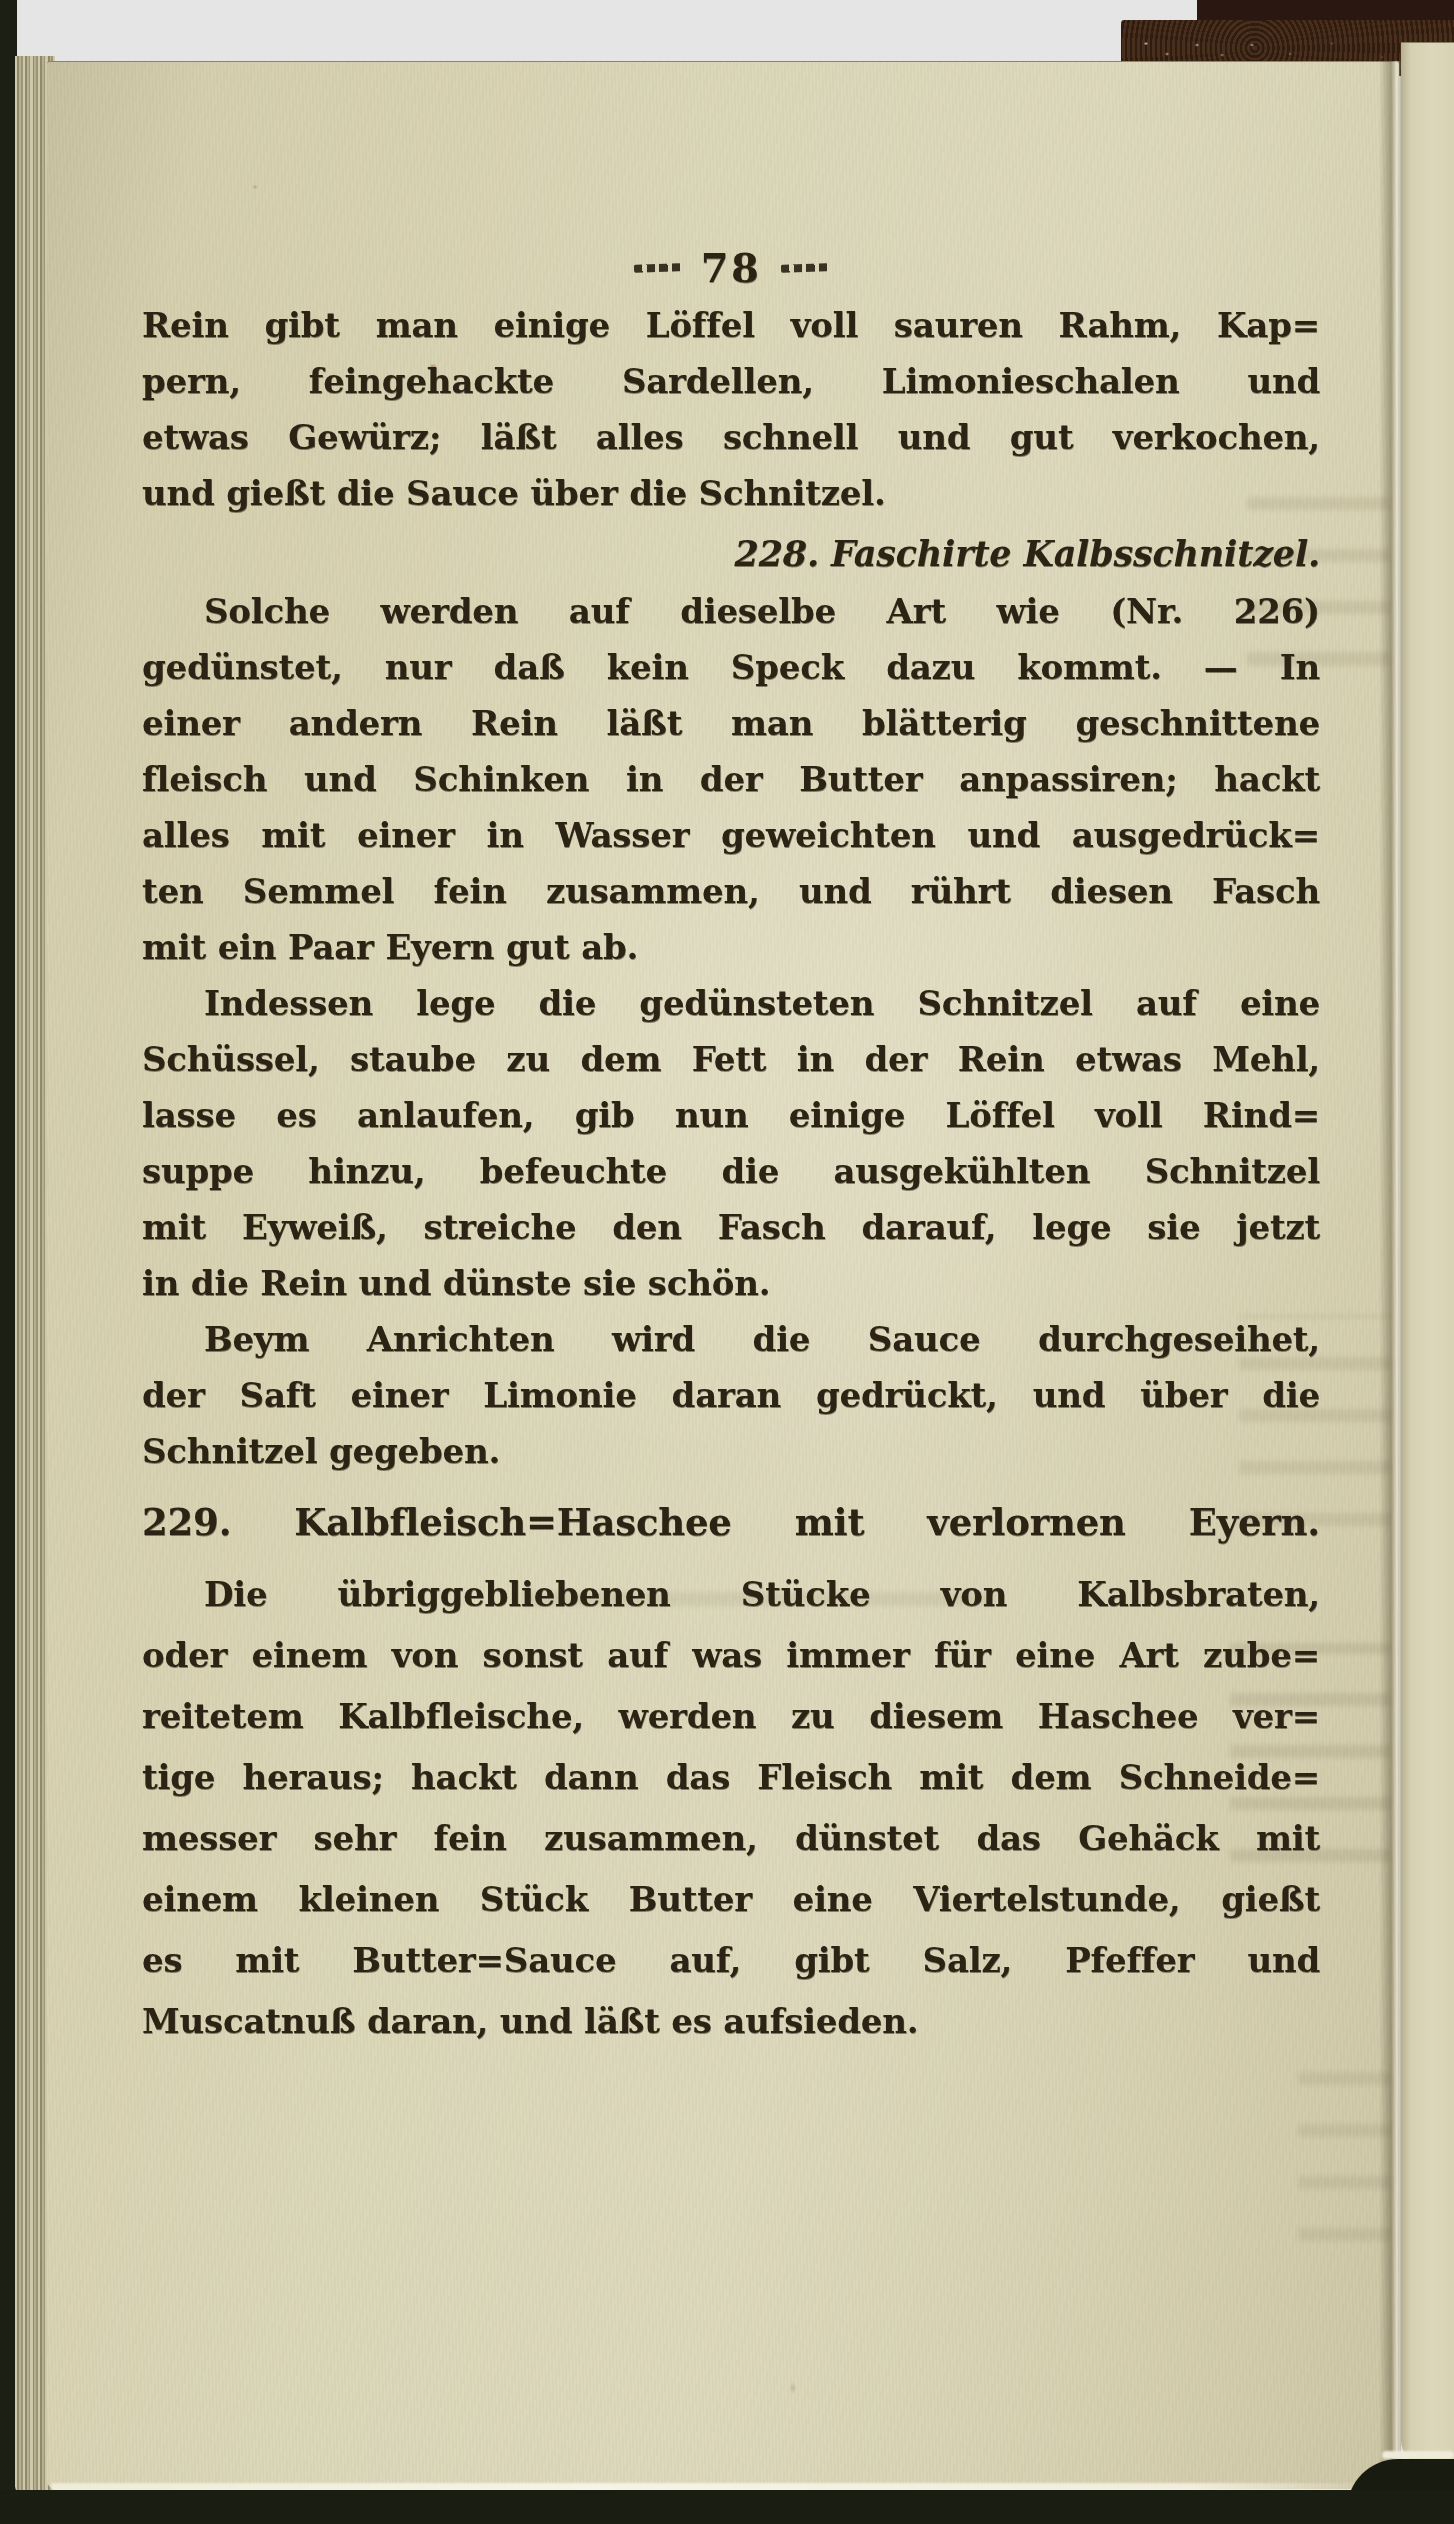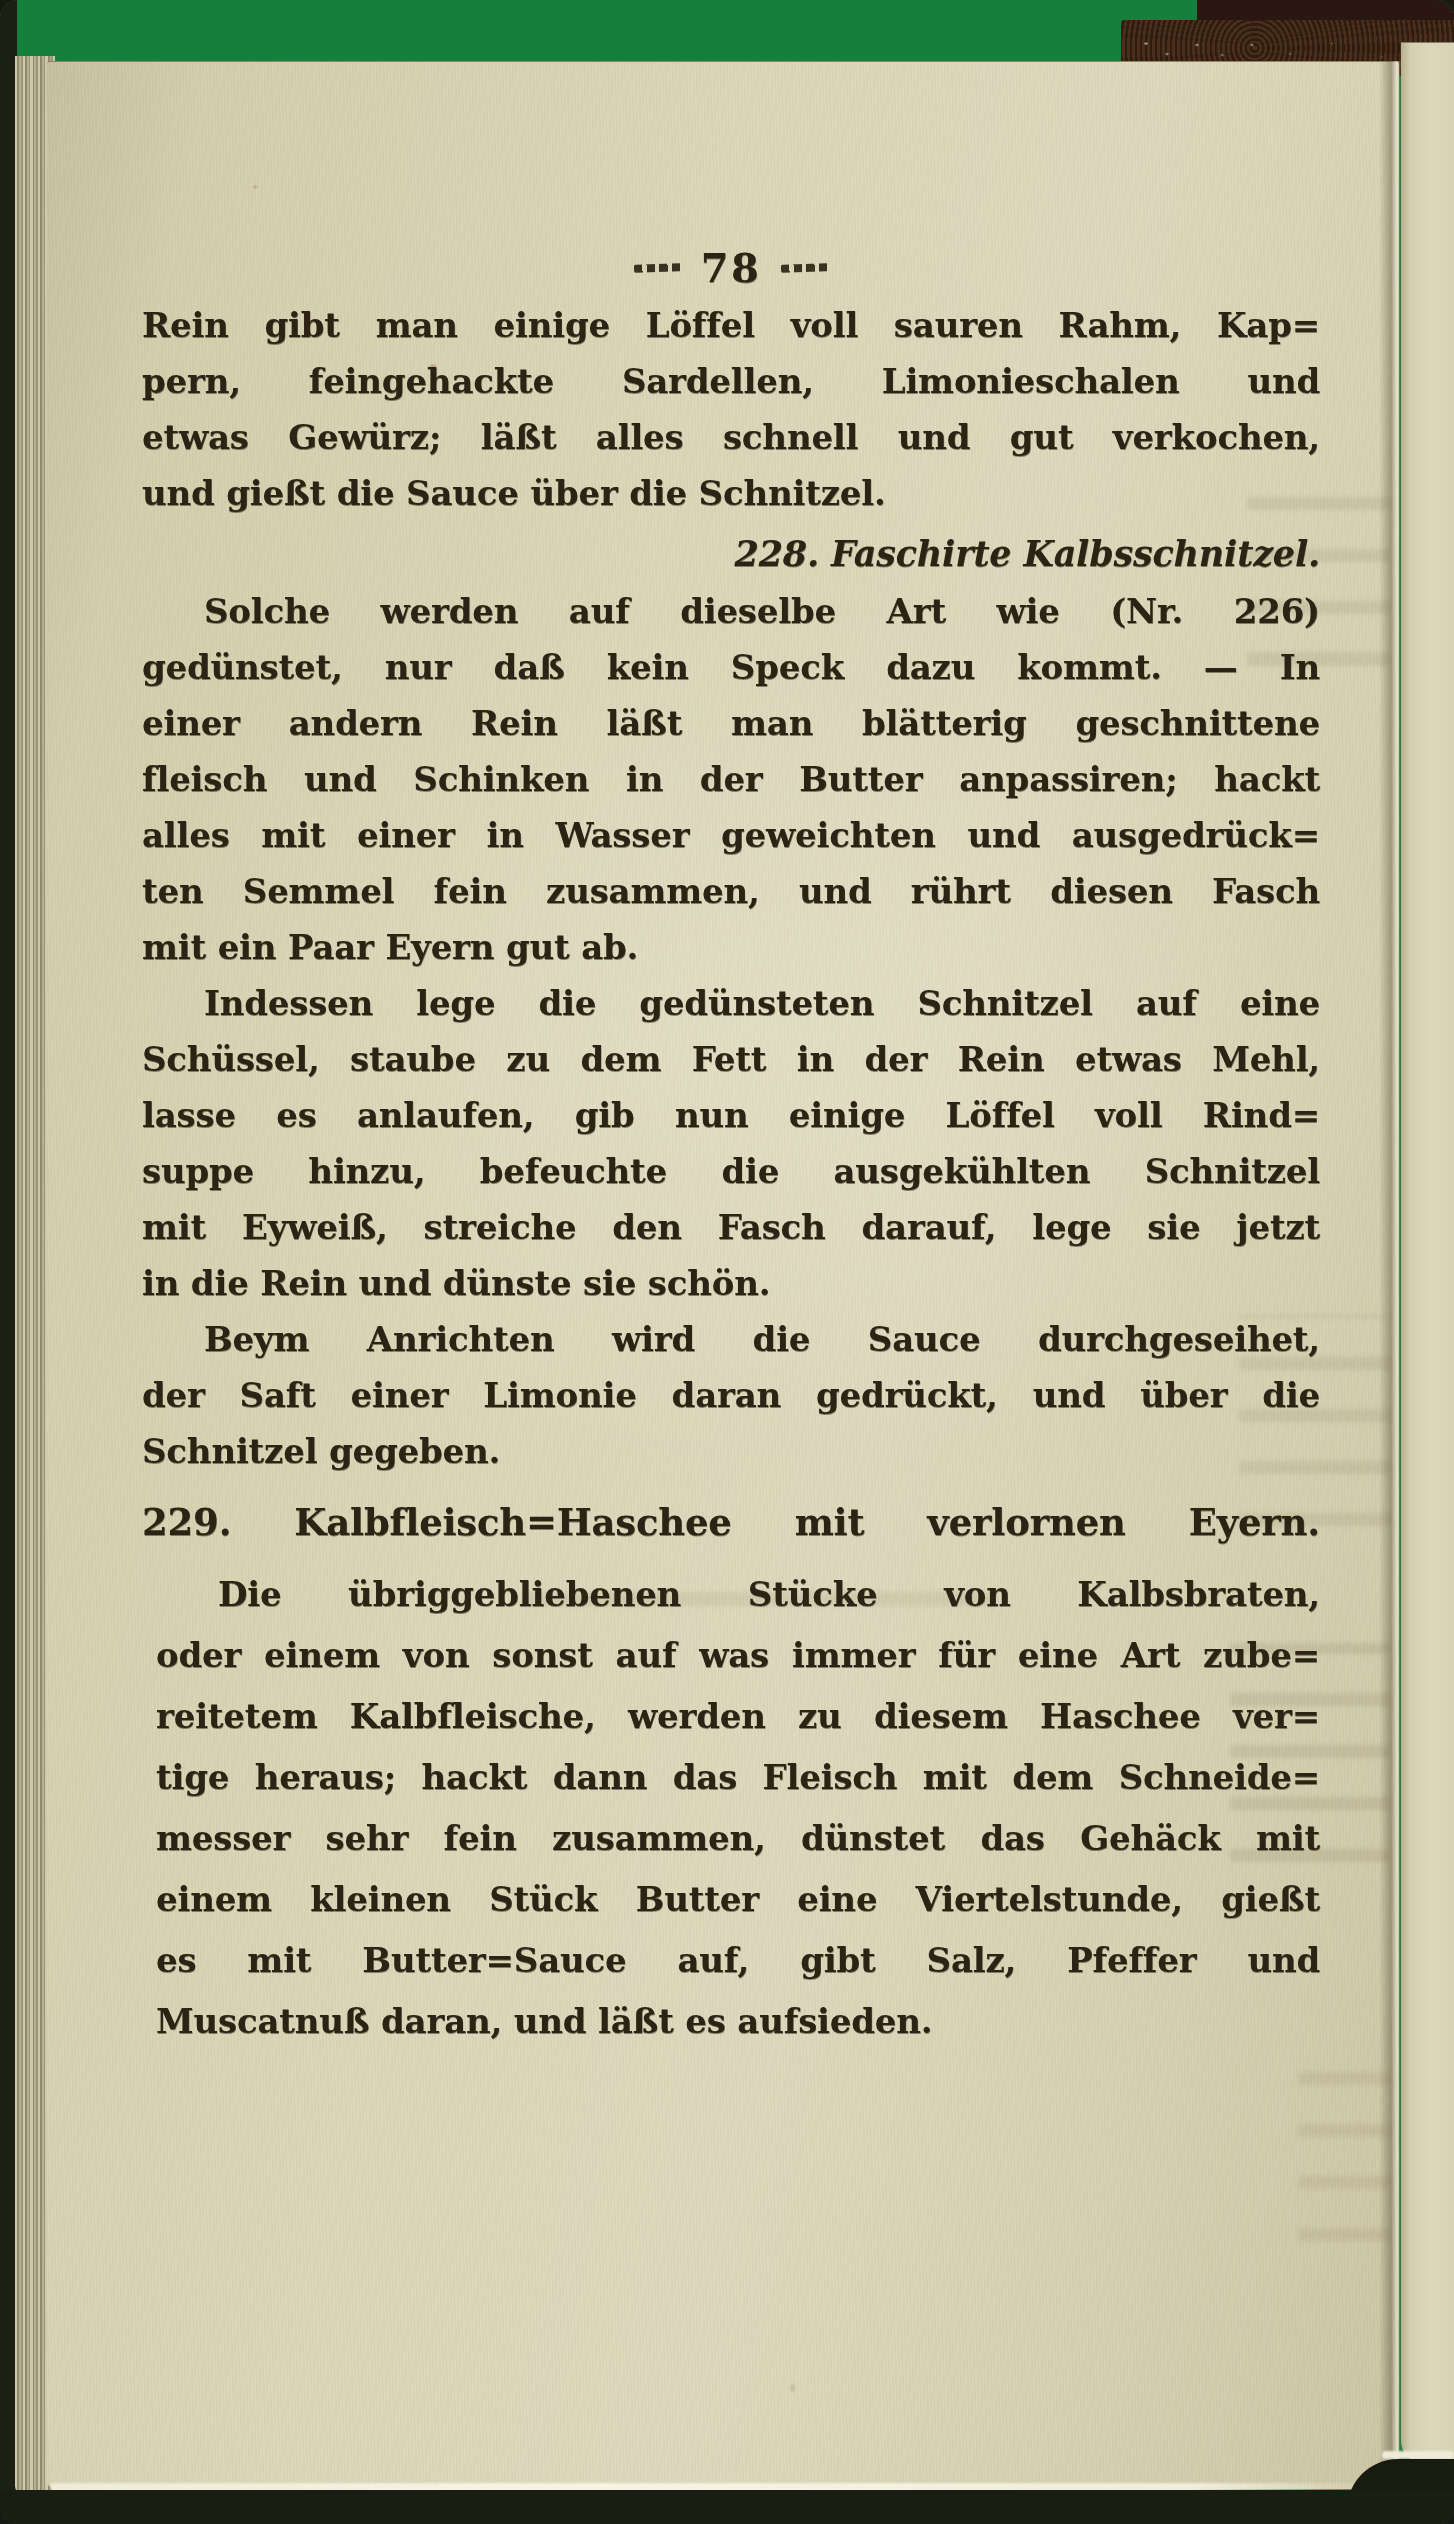--- a/index.html
+++ b/index.html
@@ -1,17 +1,17 @@
 <!DOCTYPE html>
 <html style="font-size:13.5px"><head>
 <meta charset="utf-8">
 <style>
   html,body{margin:0;padding:0;background:#161a10;}
   .scan{position:relative;width:1455px;height:2525px;overflow:hidden;
-        background:#15803d;font-family:"DejaVu Serif","Liberation Serif",serif;border-radius:19px;}
+        background:#e5e5e5;font-family:"DejaVu Serif","Liberation Serif",serif;}
   
   .left-dark{position:absolute;left:0;top:0;width:17px;height:2525px;background:#1c2014;}
   
   .leather{position:absolute;left:1121px;top:20px;width:334px;height:56px;background:#35200f;
      background-image:
        radial-gradient(3.4px 2.5px at 25px 23.6px, rgba(235,230,215,.85), rgba(235,230,215,0) 70%),
        radial-gradient(3.4px 2.5px at 46px 34px, rgba(225,218,200,.7), rgba(225,218,200,0) 70%),
        radial-gradient(3.4px 2.5px at 76px 25px, rgba(230,222,205,.75), rgba(230,222,205,0) 70%),
        radial-gradient(3.4px 2.5px at 101px 35px, rgba(220,210,190,.6), rgba(220,210,190,0) 70%),
        radial-gradient(3.4px 2.5px at 131px 25px, rgba(230,225,210,.7), rgba(230,225,210,0) 70%),
@@ -69,21 +69,21 @@
   .pagenum-row{text-align:center;line-height:59px;font-size:40px;letter-spacing:2.5px;}
   .flourish{display:inline-block;width:47px;height:7.6px;margin:0 20px;vertical-align:10px;
      background:repeating-linear-gradient(90deg,#2d2315 0 8.4px,rgba(0,0,0,0) 8.4px 12.6px);
      opacity:.92;transform:rotate(-2deg);border-radius:1.7px;}
   .ln{font-size:34px;line-height:56px;white-space:normal;}
   .j{text-align:justify;text-align-last:justify;}
   .ind{padding-left:62px;}
   .intro{}
   .h228{margin-top:3.4px;text-align:right;font-size:35px;line-height:59px;font-style:italic;}
   .h229{margin-top:10px;font-size:37px;line-height:67px;text-align:justify;text-align-last:justify;}
-  .p229 .ln{line-height:61px;margin-left:14px;}
+  .p229 .ln{line-height:61px;}
   .p229{margin-top:7.6px;}
 </style>
 </head>
 <body>
 
 <div class="scan">
   <div class="left-dark"></div>
   <div class="leather-top"></div>
   <div class="leather"></div>
   <div class="page-stack"></div>

